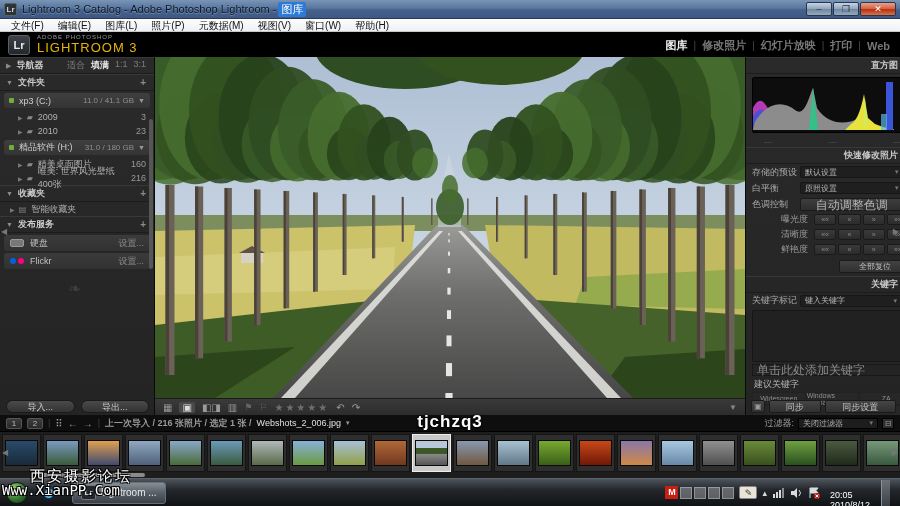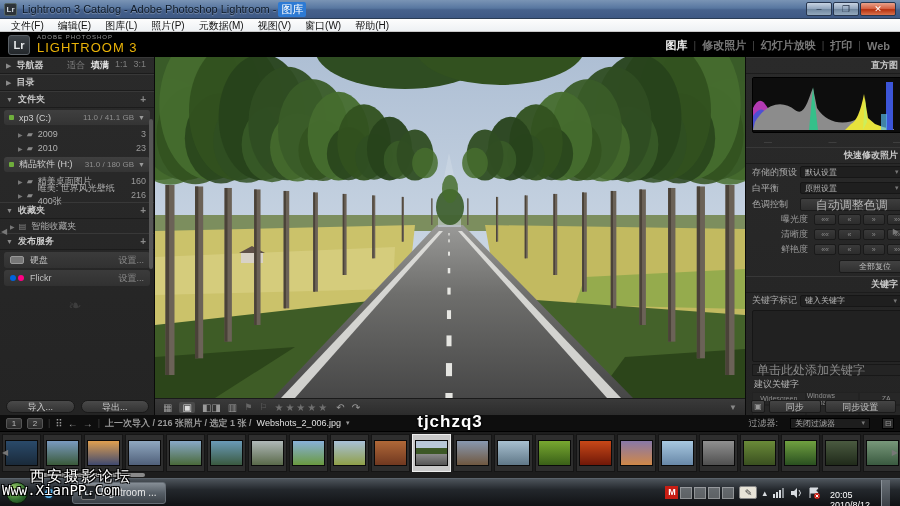--- a/index.html
+++ b/index.html
@@ -130,21 +130,21 @@
   
   .fs-head { position:absolute; left:0; top:383px; width:900px; height:17px; background:#0e0e0e;
     display:flex; align-items:center; gap:5px; padding:0 6px; color:#9a9a9a; font-size:9px;
     border-bottom:1px solid #000; }
   .mon-btn { width:16px; height:11px; background:linear-gradient(#3c3c3c,#2a2a2a); border:1px solid #555;
     border-radius:2px; color:#bbb; font-size:8px; text-align:center; line-height:10px;}
   .fs-sep { color:#3f3f3f; }
   .fs-arrow { color:#9a9a9a; font-size:10px; }
   .fs-path { color:#9a9a9a;font-weight:bold; }
   .fs-file { color:#e0e0e0; }
-  .fs-filter { margin-left:auto; display:flex; align-items:center; gap:12px; }
+  .fs-filter { margin-left:auto; display:flex; align-items:center; gap:4px; }
   .filter-dd { width:80px; height:11px; background:#1d1d1d; border:1px solid #000; color:#aaa;
     font-size:8px; display:flex; align-items:center; padding:0 4px; }
   .filter-dd .dda { margin-left:auto; font-size:7px; color:#777;}
   .fs-lock { width:12px; height:11px; background:#2e2e2e; border:1px solid #000; color:#999;
     font-size:8px; text-align:center; line-height:10px;}
   .filmstrip { position:absolute; left:0; top:400px; width:900px; height:46px; background:#1d1d1d; }
   .fs-track { position:absolute; left:0; top:2px; width:900px; height:38px; display:flex; gap:2px;
     padding-left:2px; overflow:hidden;}
   .thumb-cell { width:39px; height:38px; background:#2e2e2e; border:1px solid #151515;
     display:flex; align-items:center; justify-content:center; flex:0 0 auto;}
@@ -245,24 +245,20 @@
     <div class="lpanel" id="lpanel">
       <div class="sect-hd">
         <span class="tri">▶</span>
         <span>导航器</span>
         <span class="nav-zooms" id="navzooms">
             <span>适合</span>
             <span class="on">填满</span>
             <span>1:1</span>
             <span>3:1</span>
           </span>
-      </div>
-      <div class="sect-hd">
-        <span class="tri">▶</span>
-        <span>目录</span>
       </div>
       <div class="sect-hd">
         <span class="tri">▼</span>
         <span>文件夹</span>
         <span class="plus">+</span>
       </div>
       <div id="folders">
           <div class="vol-row">
             <div class="vol-dot"></div>
             <div>xp3 (C:)</div>

